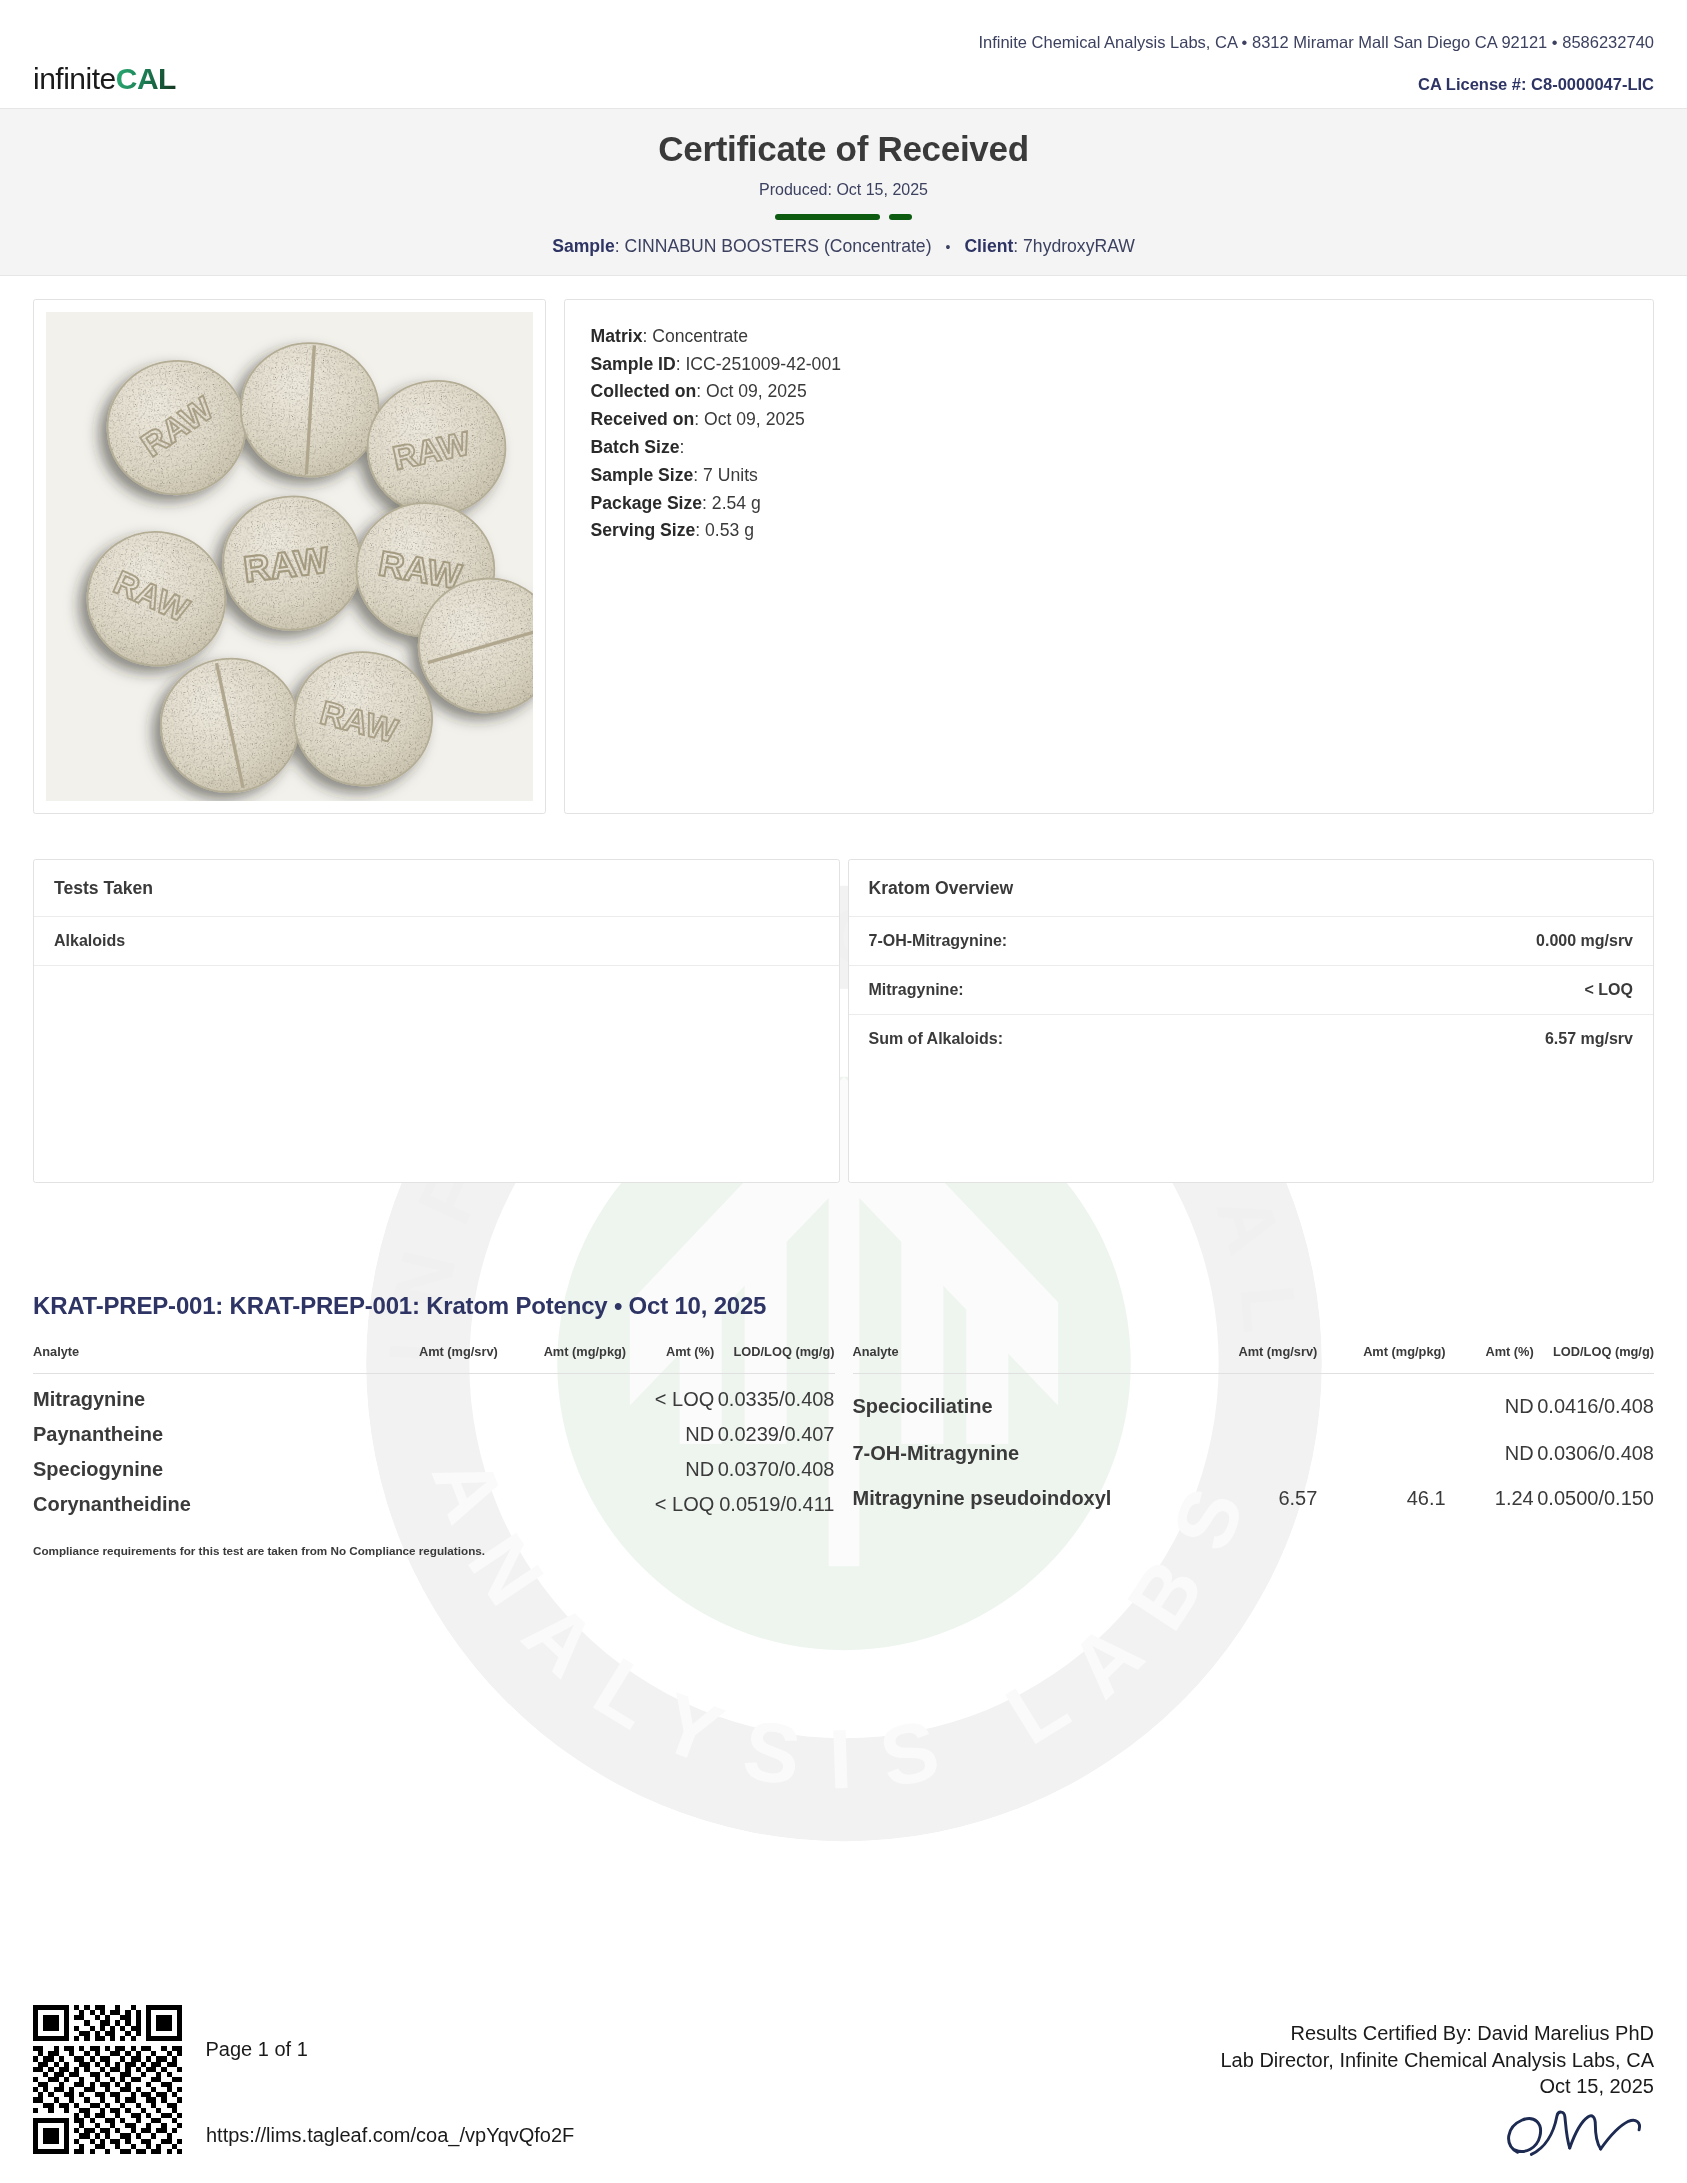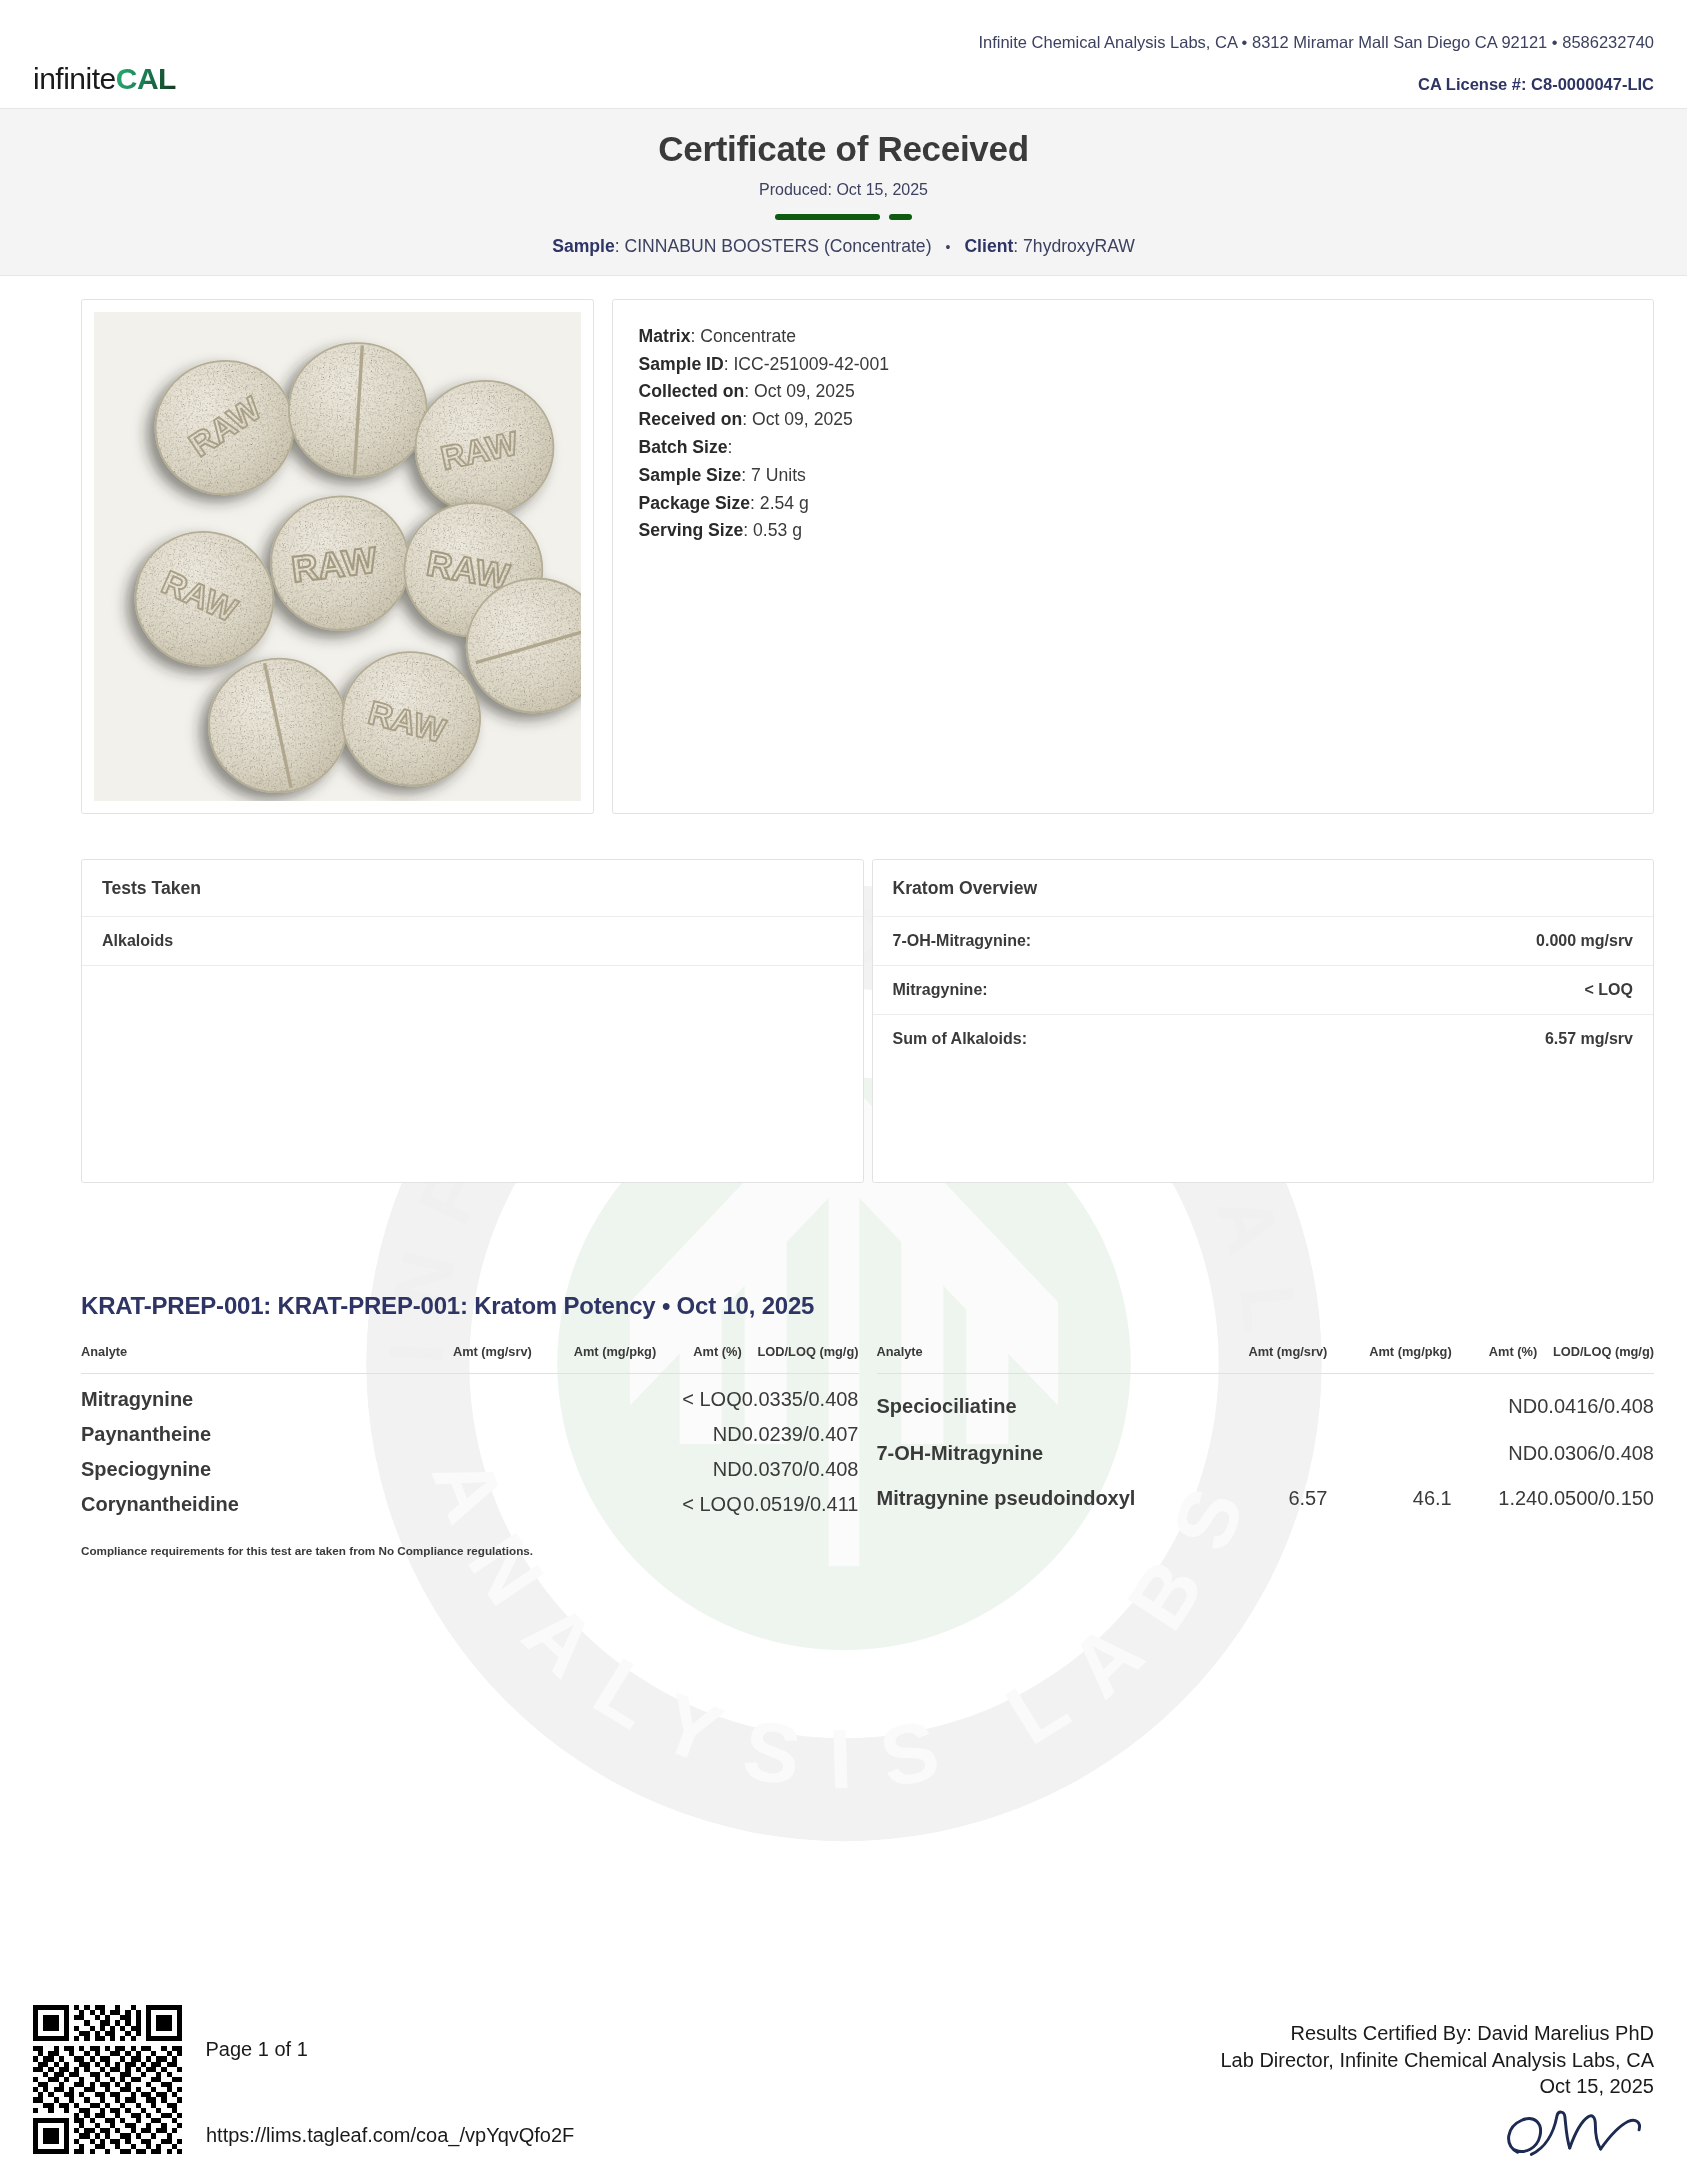--- a/index.html
+++ b/index.html
@@ -56,21 +56,21 @@
   .coa-title { font-size: 35px; font-weight: 700; color: #3a3a3a; letter-spacing: -0.3px; }
   .coa-produced { font-size: 16px; color: #3c4160; margin-top: 11.7px; }
   .divider-row { display: flex; justify-content: center; align-items: center; gap: 8.5px; margin: 15px 0 16px 0; }
   .divider-long { width: 105px; height: 5.9px; border-radius: 3.2px; background: #0d5b10; }
   .divider-short { width: 23.5px; height: 5.9px; border-radius: 3.2px; background: #0d5b10; }
   .sample-line { font-size: 17.6px; color: #3c4160; }
   .sample-line b { font-weight: 700; color: #2e3564; }
   .sep-dot { display: inline-block; margin: 0 14px; font-size: 14px; vertical-align: middle; color: #3c4160; }
 
   
-  .body-wrap { position: relative; z-index: 2; padding: 0 33px; margin-left: 48px; }
+  .body-wrap { position: relative; z-index: 2; padding: 0 33px; }
 
   .row-top { display: flex; gap: 18px; margin-top: 23.5px; align-items: stretch; }
 
   .photo-card {
     width: 513px; background: #fff;
     border: 0.5px solid #e2e2e2; border-radius: 2.7px;
     padding: 11.7px;
   }
   .photo-inner { width: 100%; height: 489px; position: relative; overflow: hidden; background: #efece7; }
 

